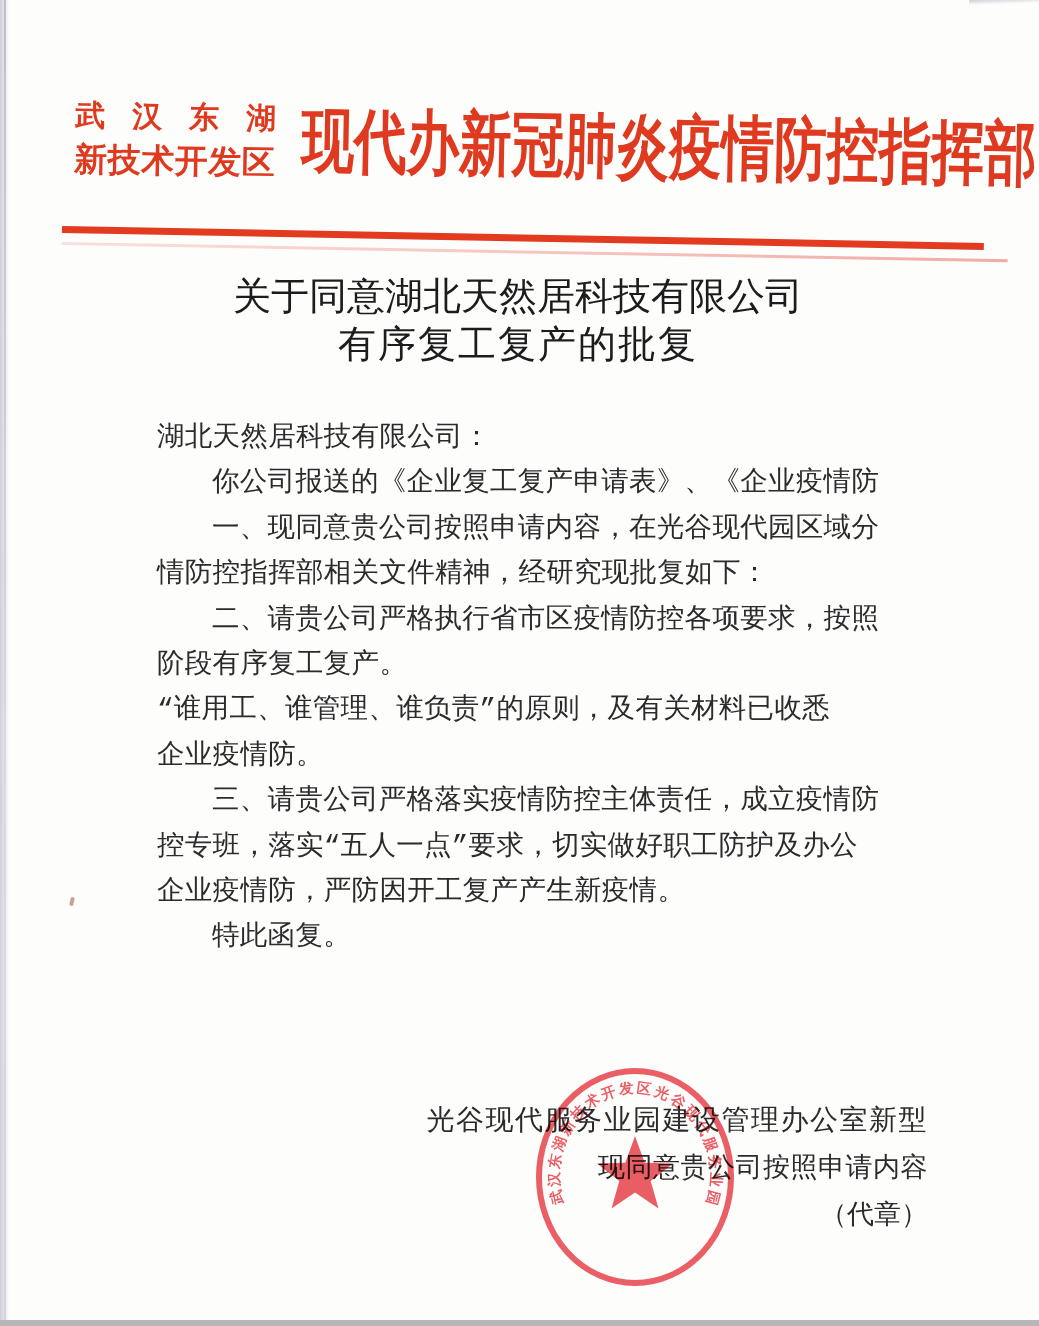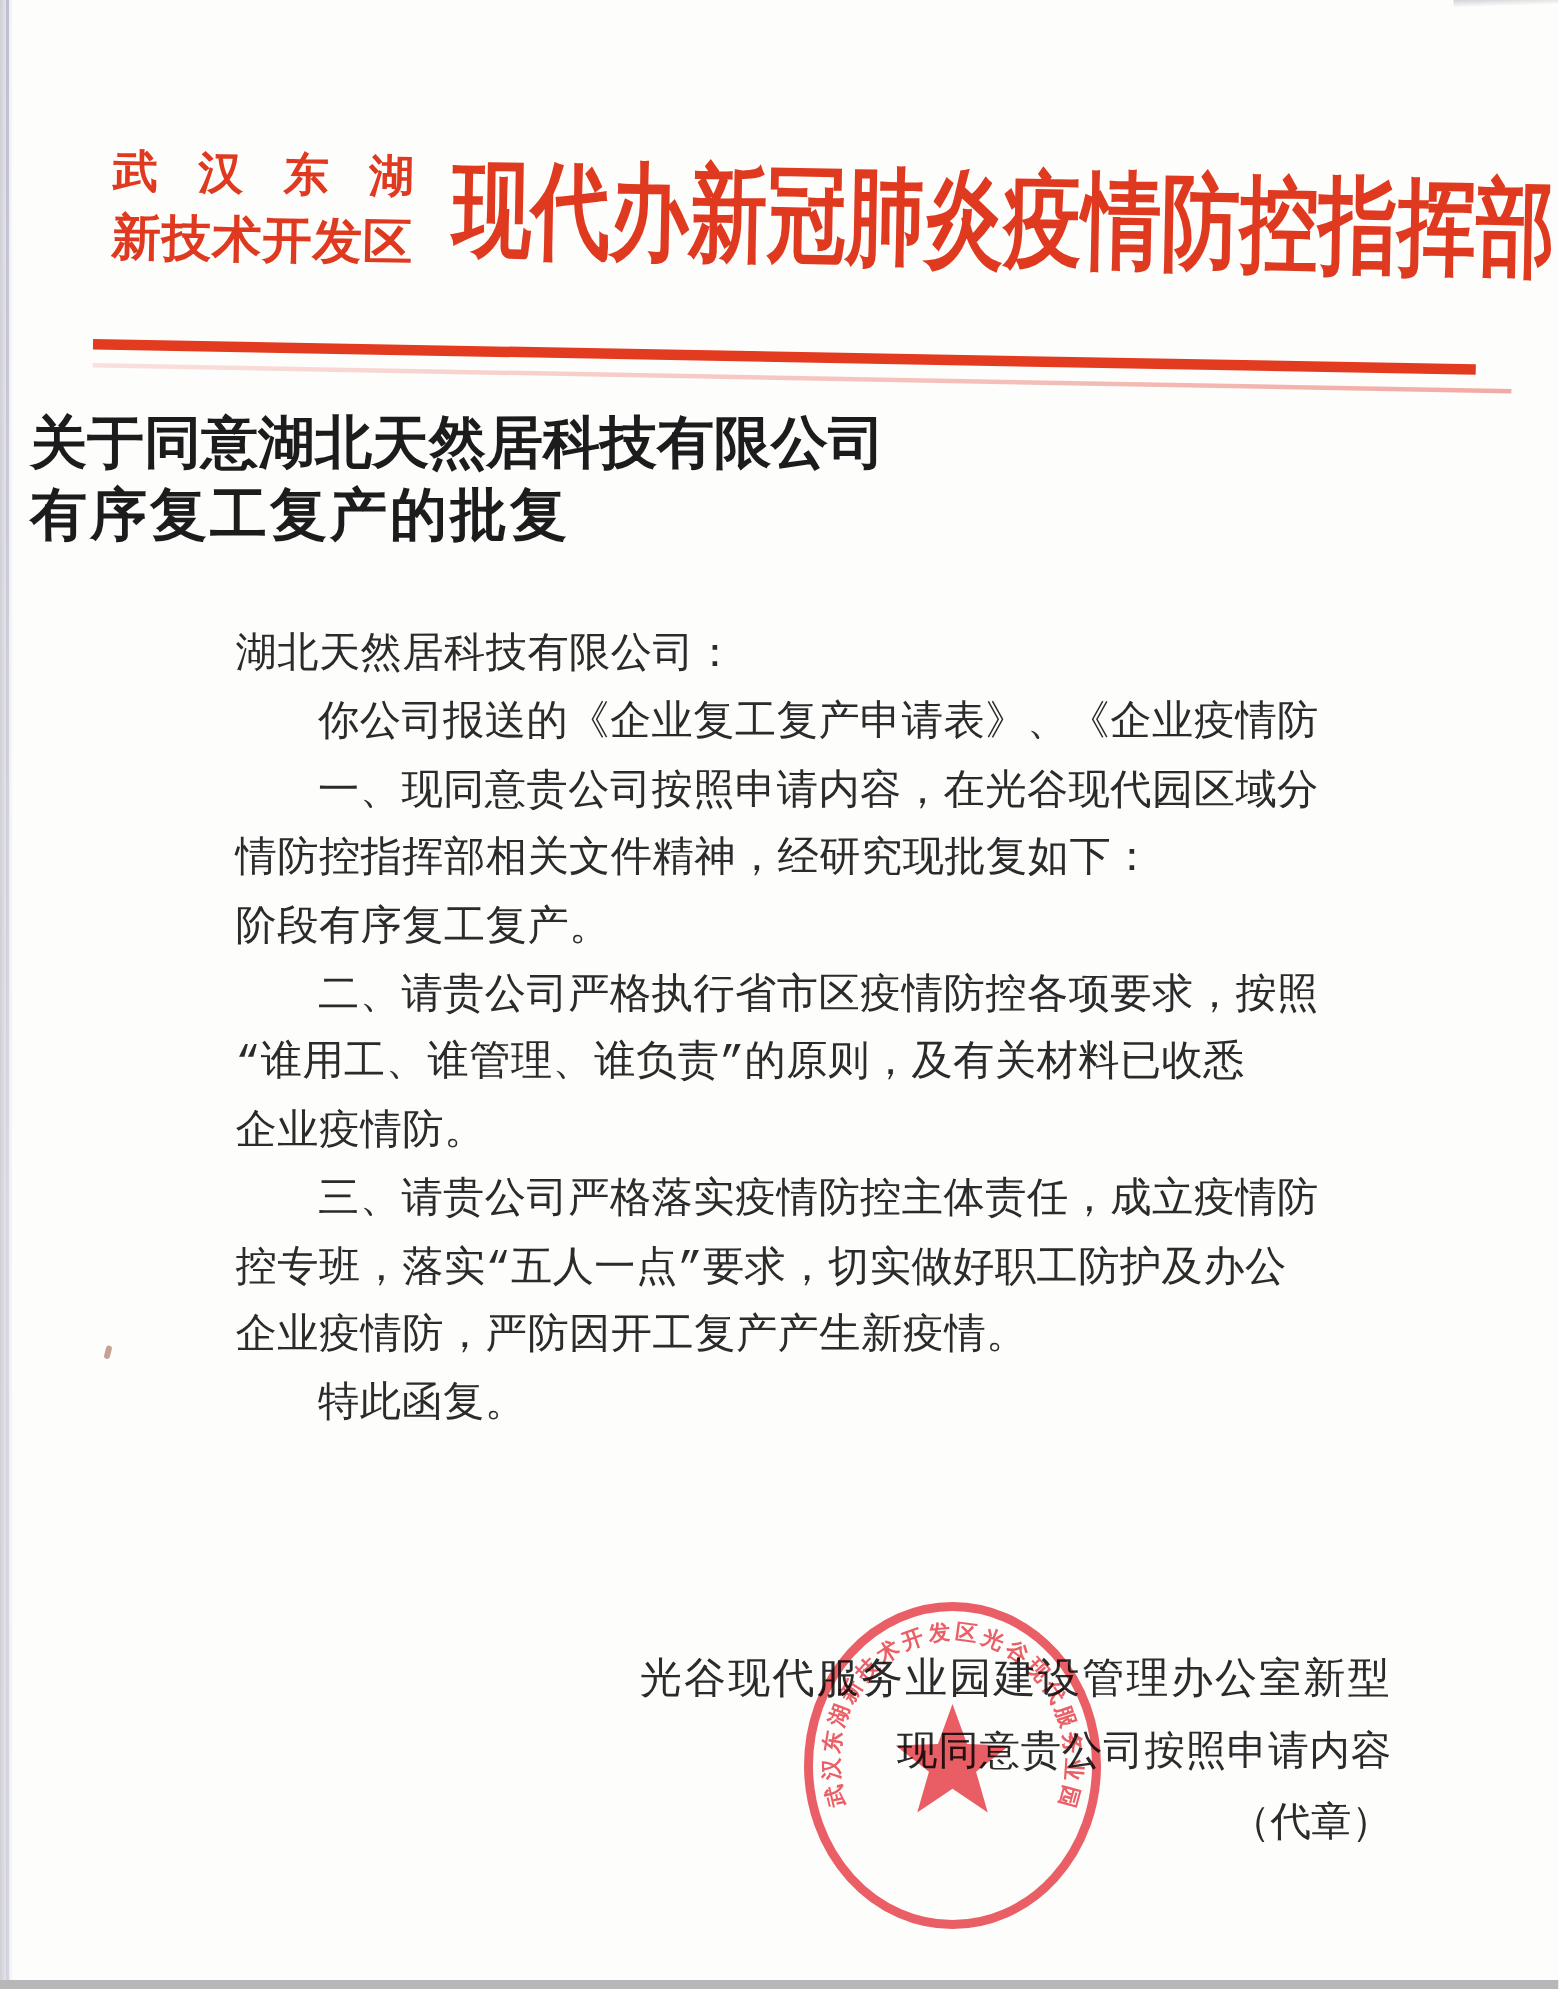--- a/index.html
+++ b/index.html
@@ -38,22 +38,22 @@
     position:absolute;left:300px;top:100px;
     color:var(--header-red);
     font-size:70px;line-height:74px;font-weight:bold;white-space:nowrap;
     transform:scaleX(.75);transform-origin:left top;
     letter-spacing:0;
   }
   .divider-thick{position:absolute;left:62px;top:226px;width:922px;height:7px;background:var(--divider-red);}
   .divider-thin{position:absolute;left:62px;top:242px;width:946px;height:2.5px;
     background:linear-gradient(to right, rgba(242,171,164,.35), var(--divider-light));}
   
-  .doc-title{position:absolute;left:20px;top:272px;width:1020px;
-    color:var(--title-black);font-weight:bold;font-size:38px;line-height:48px;}
+  .doc-title{position:absolute;left:8px;top:272px;width:1020px;text-align:center;
+    color:var(--title-black);font-weight:normal;font-size:38px;line-height:48px;}
   .doc-title .t2{letter-spacing:2px;}
   
   .body-text{position:absolute;left:157px;top:415px;width:752px;
     color:var(--text-black);font-size:27.5px;line-height:45.4px;letter-spacing:.3px;}
   .bline{white-space:nowrap;font-family:Liberation Mono, monospace;}
   .bline.ind{padding-left:55px;}
   
   .sig-block{position:absolute;left:368px;top:1096px;width:560px;text-align:right;
     color:var(--text-black);font-size:27px;line-height:47.6px;font-family:Liberation Serif, serif;}
   .sig-l1{font-size:28px;letter-spacing:1.5px;white-space:nowrap;}
@@ -85,22 +85,22 @@
 <div class="doc-title">
   <div class="t1">关于同意湖北天然居科技有限公司</div>
   <div class="t2">有序复工复产的批复</div>
 </div>
 
 <div class="body-text">
     <div class="bline">湖北天然居科技有限公司：</div>
     <div class="bline ind">你公司报送的《企业复工复产申请表》、《企业疫情防</div>
     <div class="bline ind">一、现同意贵公司按照申请内容，在光谷现代园区域分</div>
     <div class="bline">情防控指挥部相关文件精神，经研究现批复如下：</div>
+    <div class="bline ind">二、请贵公司严格执行省市区疫情防控各项要求，按照</div>
     <div class="bline">阶段有序复工复产。</div>
-    <div class="bline ind">二、请贵公司严格执行省市区疫情防控各项要求，按照</div>
     <div class="bline">“谁用工、谁管理、谁负责”的原则，及有关材料已收悉</div>
     <div class="bline">企业疫情防。</div>
     <div class="bline ind">三、请贵公司严格落实疫情防控主体责任，成立疫情防</div>
     <div class="bline">控专班，落实“五人一点”要求，切实做好职工防护及办公</div>
     <div class="bline">企业疫情防，严防因开工复产产生新疫情。</div>
     <div class="bline ind">特此函复。</div>
   </div>
 
 <div class="sig-block">
   <div class="sig-l1">光谷现代服务业园建设管理办公室新型</div>

